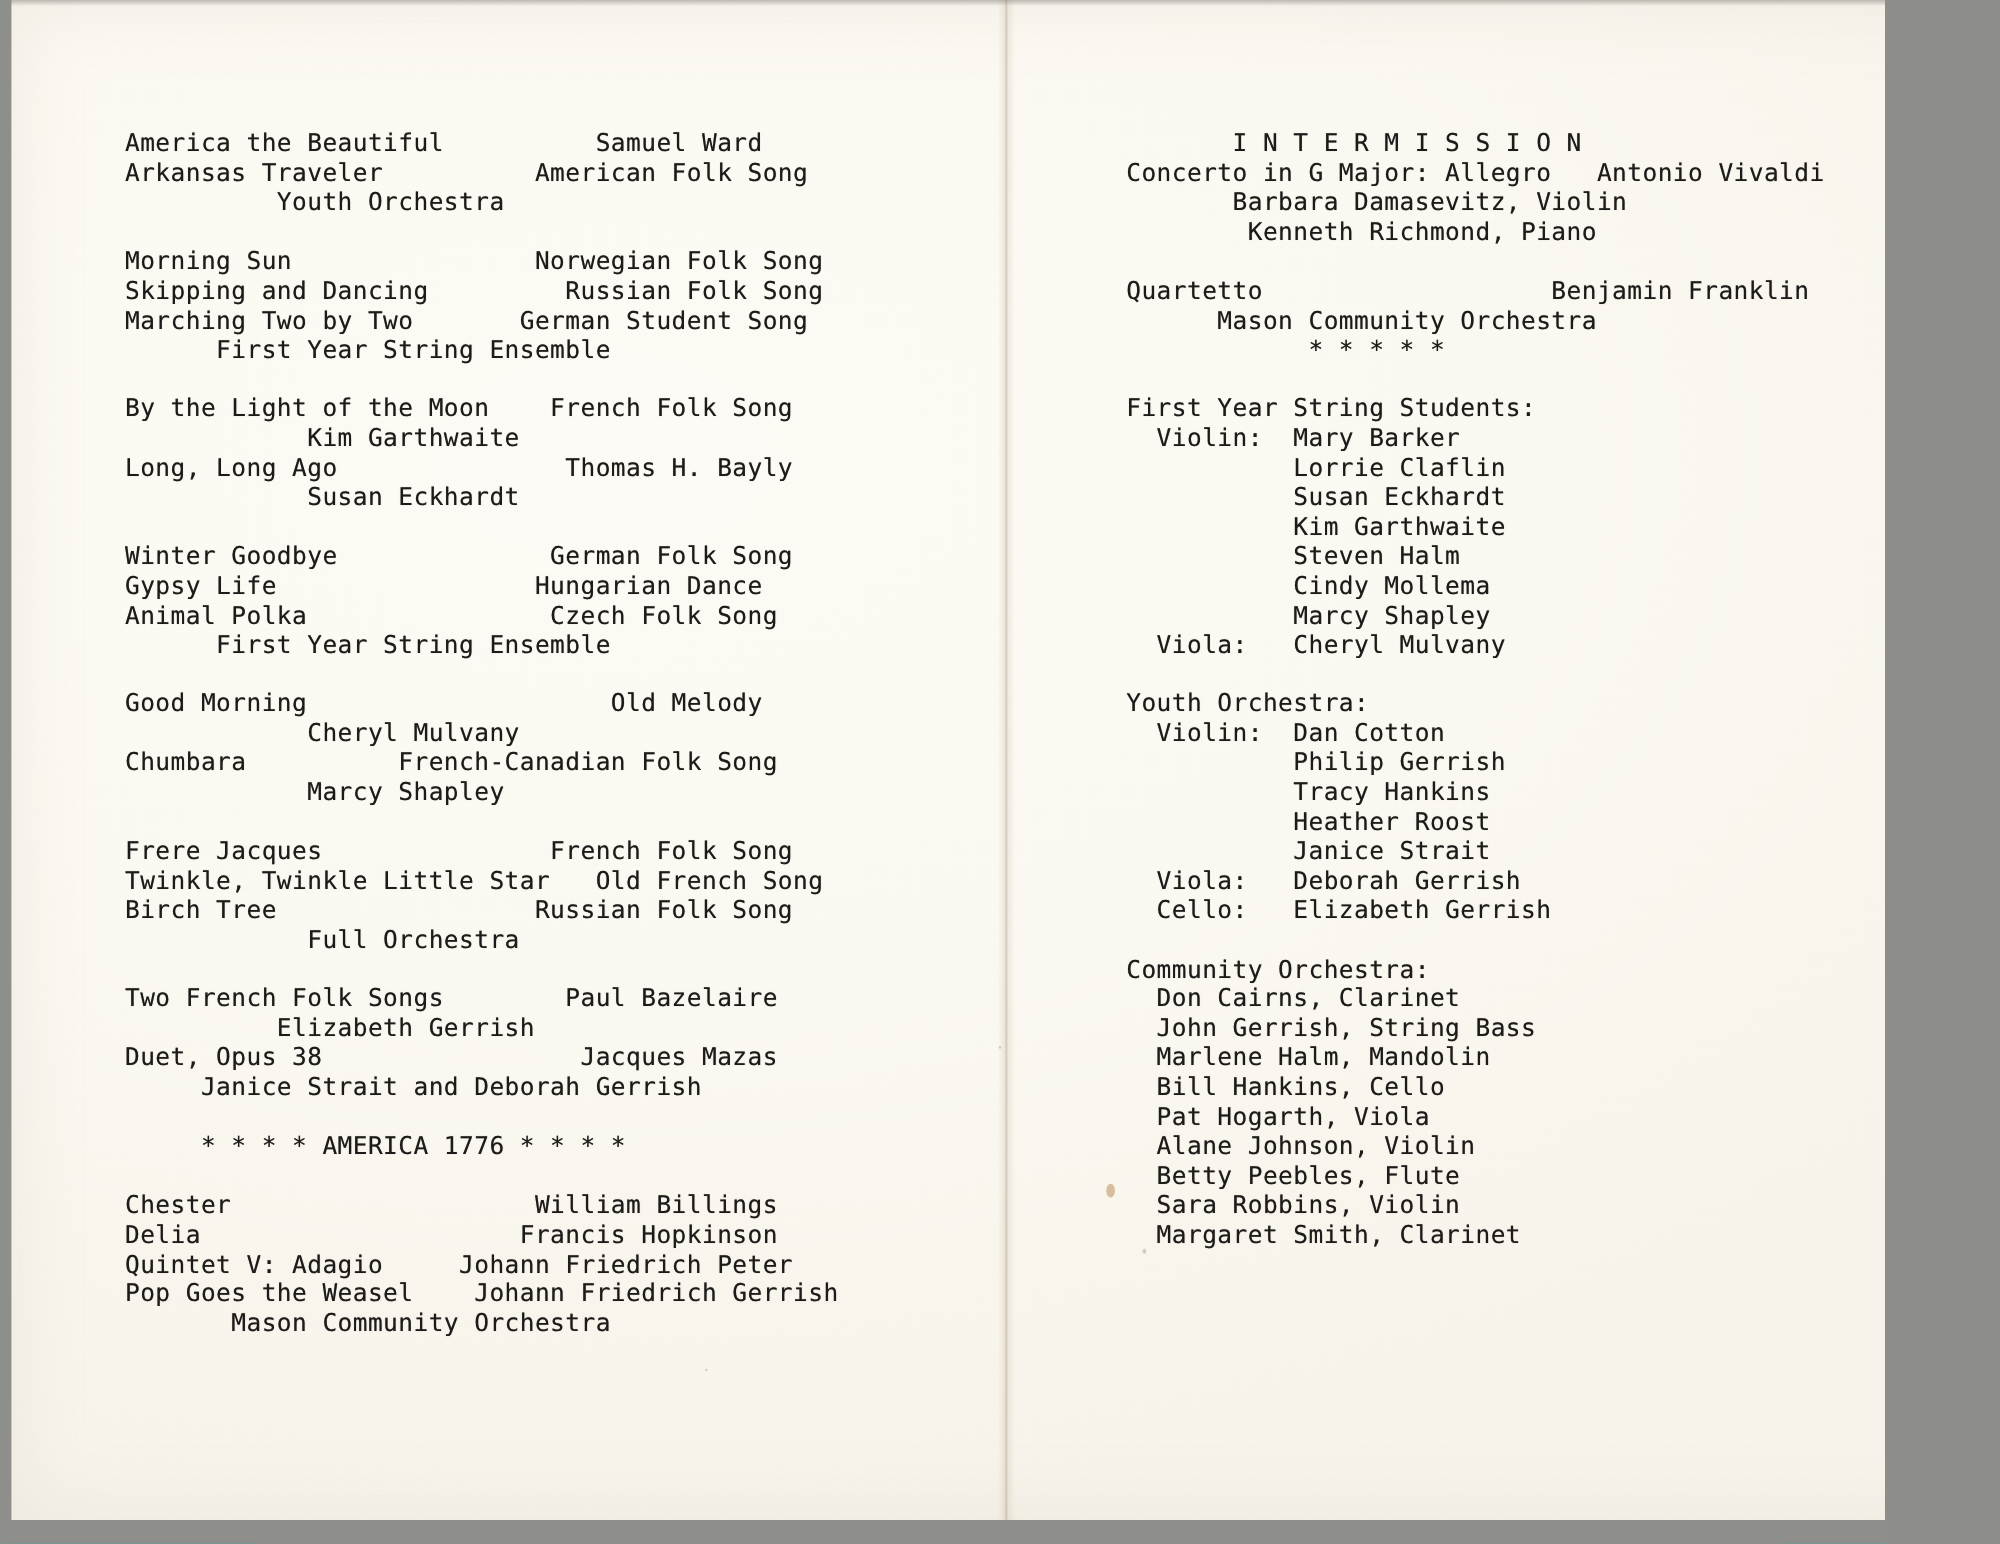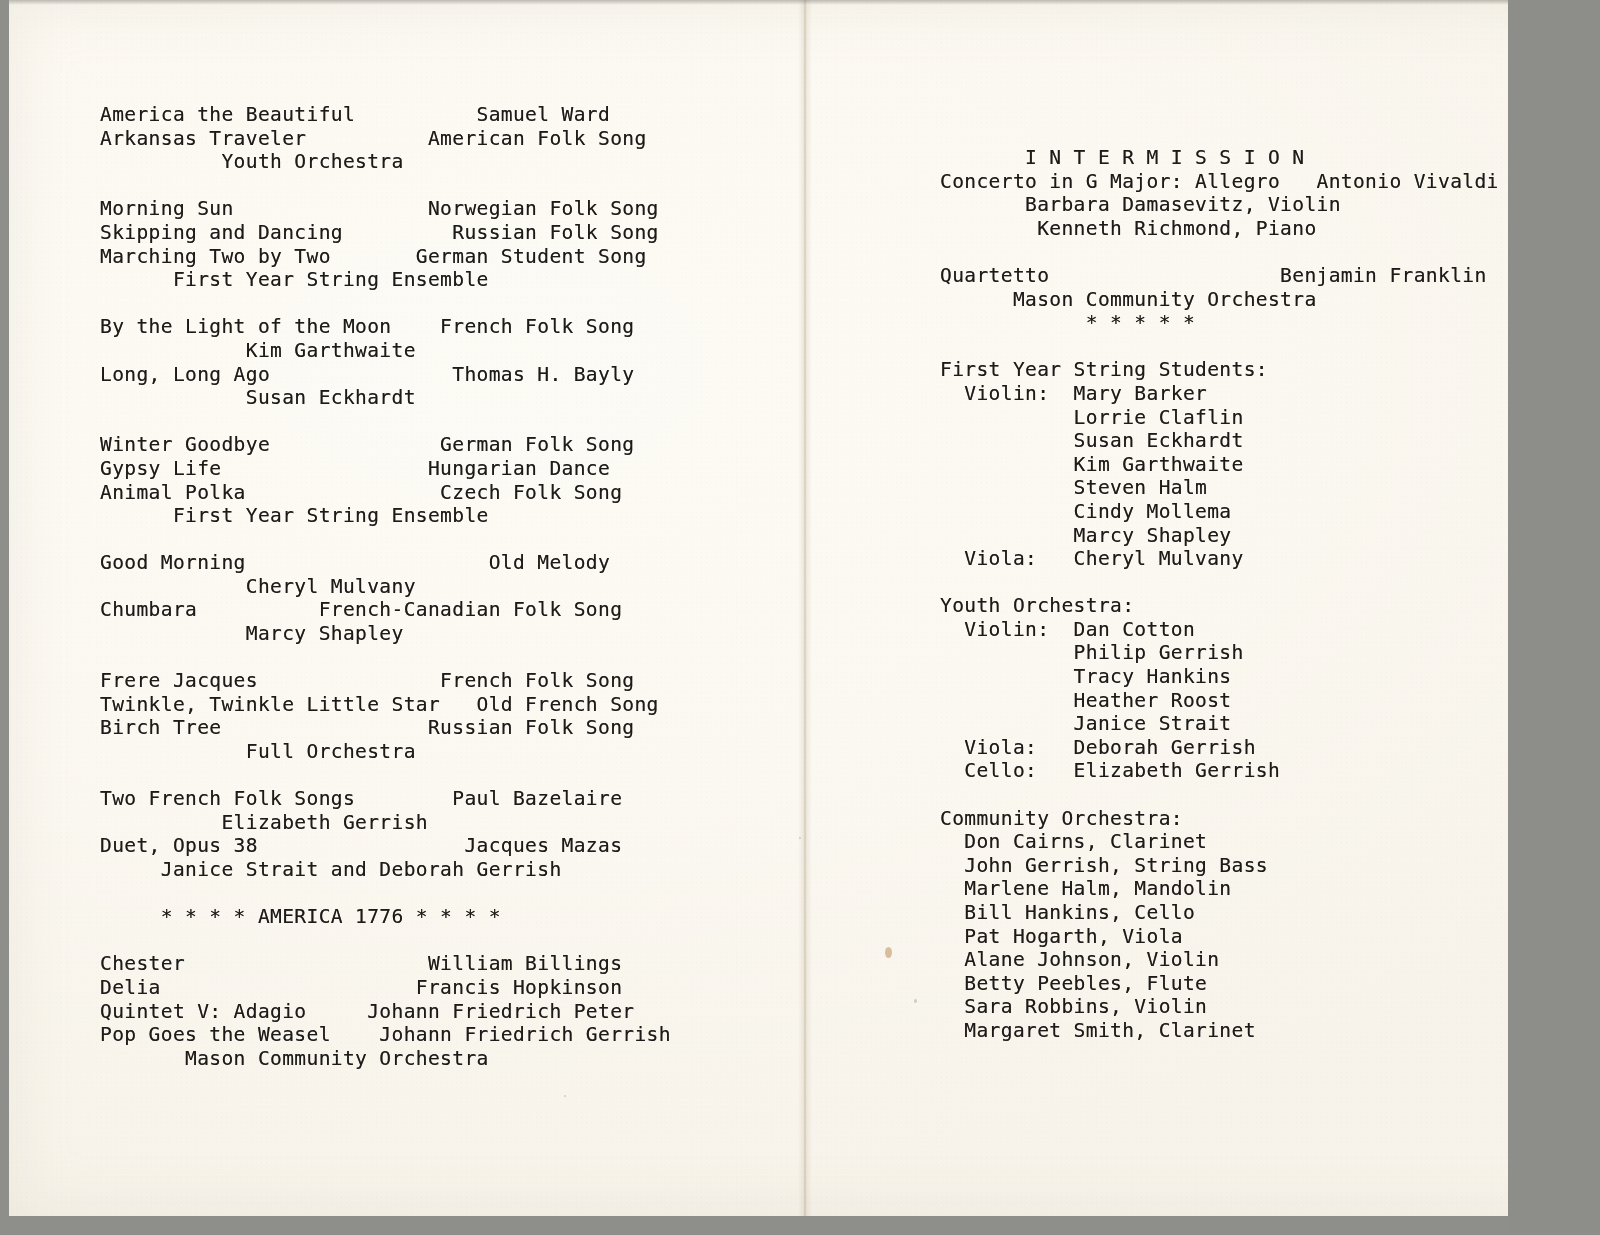--- a/index.html
+++ b/index.html
@@ -81,21 +81,21 @@
     position: absolute;
     white-space: pre;
     font-size: 19.6px;
     line-height: 23.6px;
     letter-spacing: 0.35px;
     color: #1d1b19;
     -webkit-font-smoothing: none;
     text-shadow: 0 0 .55px rgba(30,28,26,.55);
   }
   #col-left  { left: 100px; top: 103px; }
-  #col-right { left: 940px; top: 103px; margin-top: 43px; }
+  #col-right { left: 901px; top: 103px; }
 
   .blank { display: block; height: 23.6px; }
   .line  { display: block; }
   
   .speck {
     position: absolute;
     background: #b6a98f;
     border-radius: 50%;
     opacity: .55;
     pointer-events: none;

